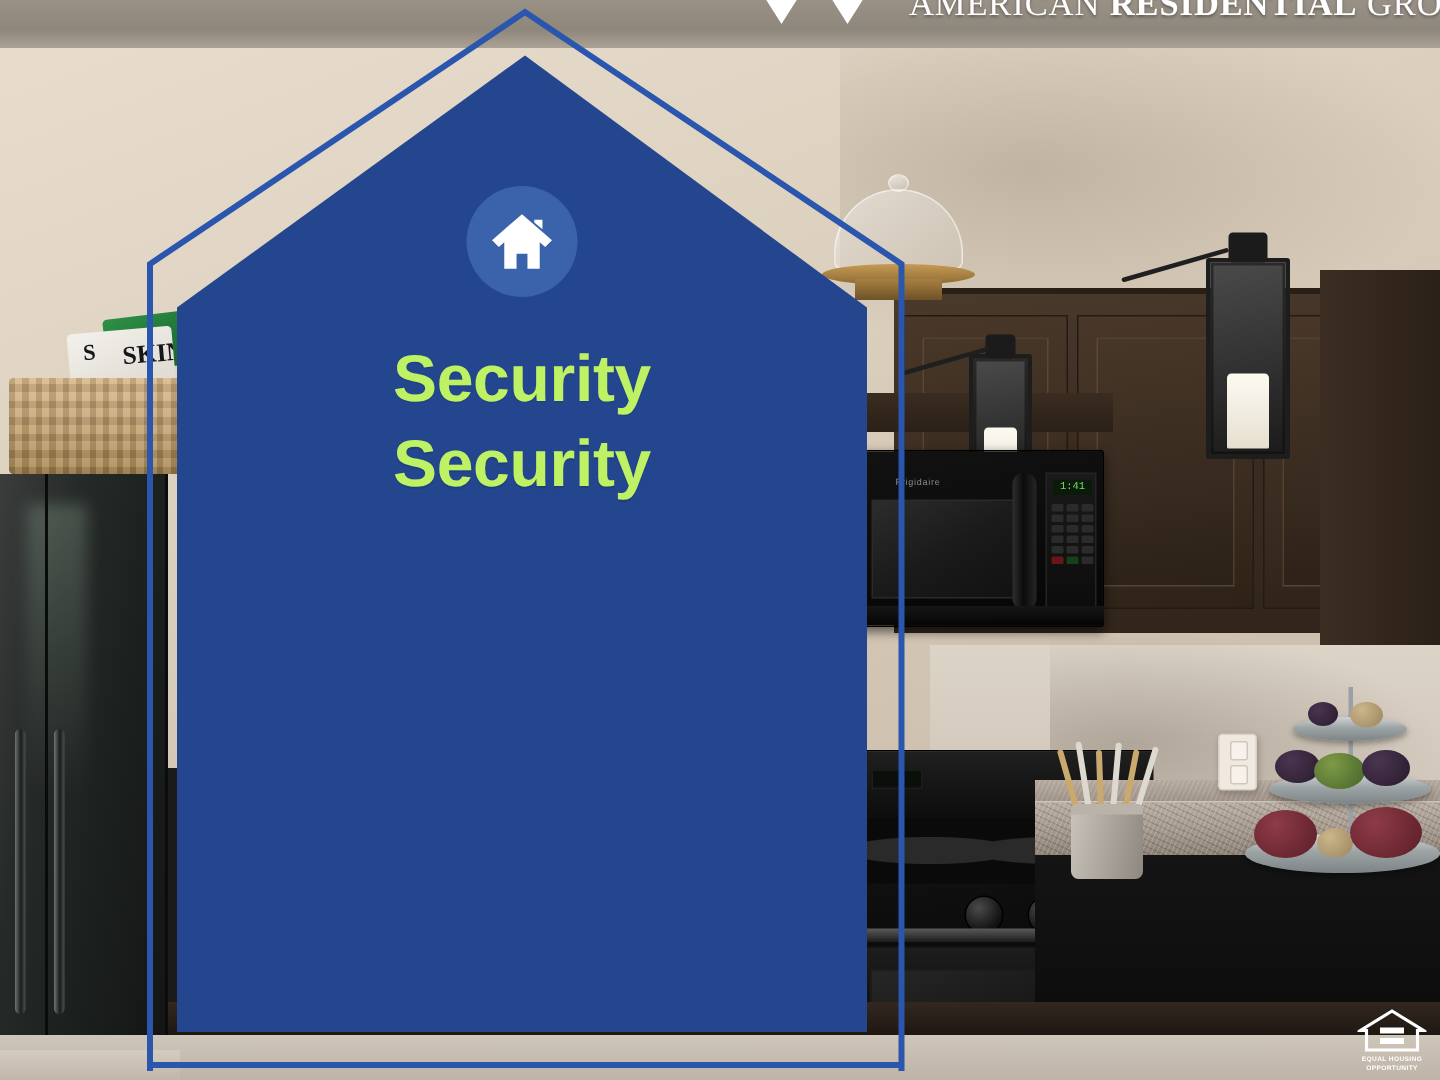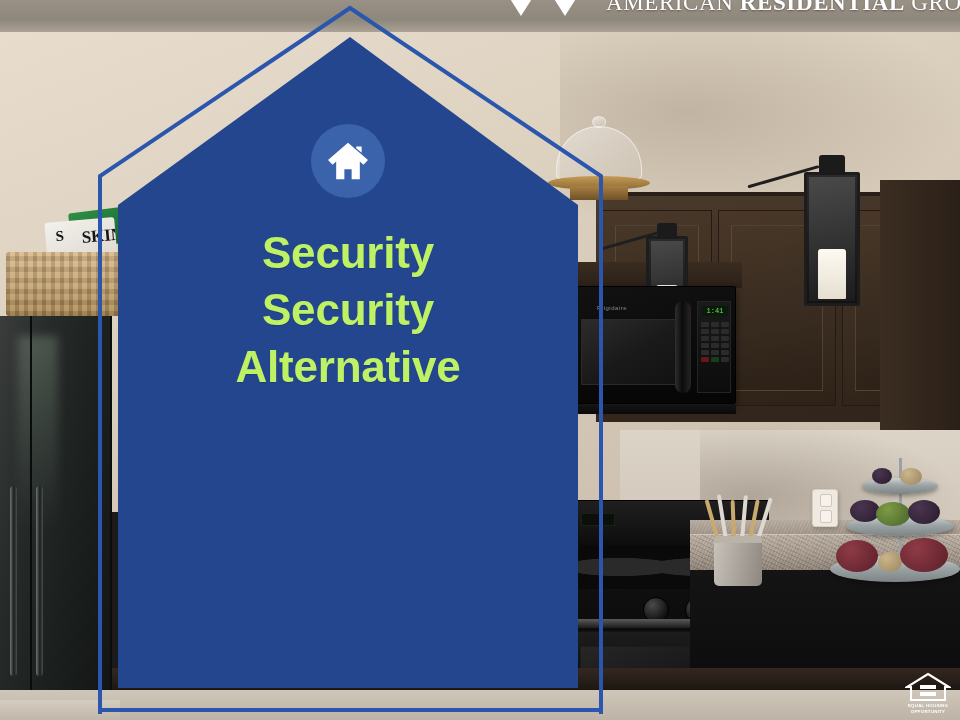--- a/index.html
+++ b/index.html
@@ -63,21 +63,21 @@
   .cab-d1{ left:6px; width:110px; }
   .cab-d2{ left:122px; width:118px; }
   .cab-d3{ left:246px; width:112px; }
   .cab-side{
     position:absolute; left:880px; top:180px; width:80px; height:250px;
     background:linear-gradient(90deg,#3b2d21 0%,#2b2018 100%);
   }
 
   
   .microwave{
-    position:absolute; left:566px; top:286px; width:170px; height:118px;
+    position:absolute; left:566px; top:300px; width:170px; height:118px;
     background:linear-gradient(170deg,#121212 0%,#0a0a0a 60%,#050505 100%);
     border:1px solid #000;
     border-radius:2px;
     box-shadow:0 3px 7px rgba(0,0,0,.55);
   }
   .mw-brand{
     position:absolute; left:30px; top:18px; font-size:6px; color:#8a8a8a;
     letter-spacing:.5px; font-family:"Liberation Sans",sans-serif;
   }
   .mw-window{
@@ -569,21 +569,20 @@
     <div class="icon-circle">
       <svg width="44" height="40" viewBox="0 0 48 44">
         <path d="M24 2 L2 21 L7 26 L11 22.5 L11 42 L20 42 L20 31 L28 31 L28 42 L37 42 L37 22.5 L41 26 L46 21 Z
                  M33 6 L39 6 L39 13 L33 8 Z" fill="#ffffff"></path>
       </svg>
     </div>
 
     <div class="card-title">
       <div>Security</div>
       <div>Security</div>
-      <div>Alternative</div>
     </div>
 
   </div>
 
   <div class="brand-logo">
     <svg class="brand-mark" viewBox="0 0 96 34">
       <polygon points="2,0 40,0 21,30" fill="#ffffff"></polygon>
       <polygon points="46,0 84,0 65,30" fill="#ffffff"></polygon>
     </svg>
     <div class="brand-text"><span>AMERICAN </span><span class="bold">RESIDENTIAL</span><span> GROUP</span></div>

